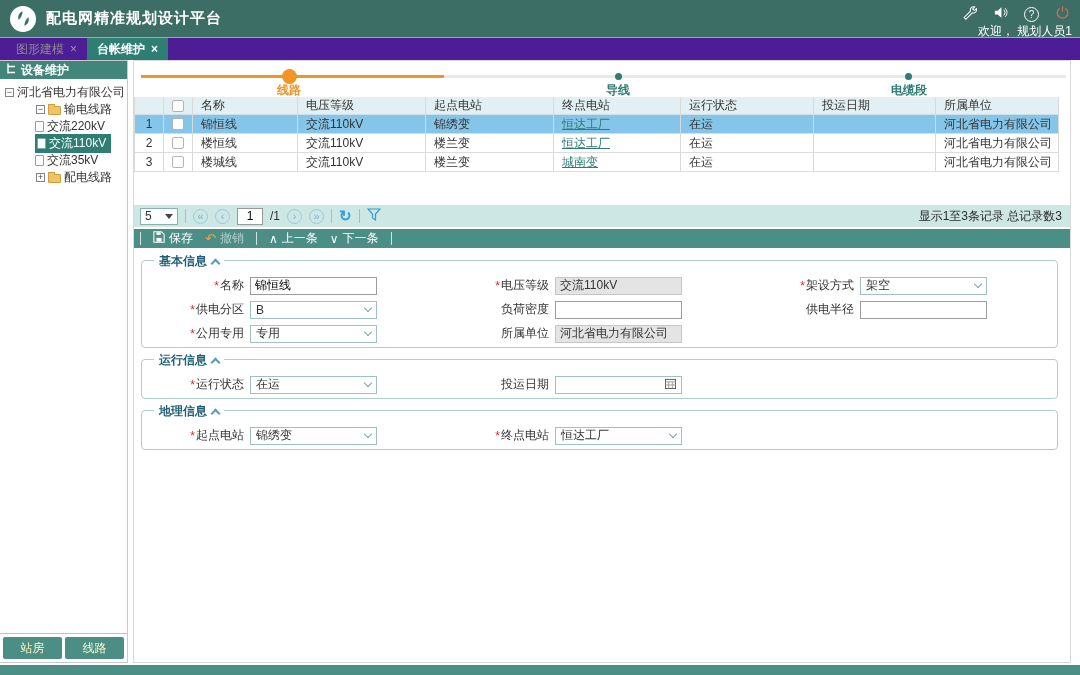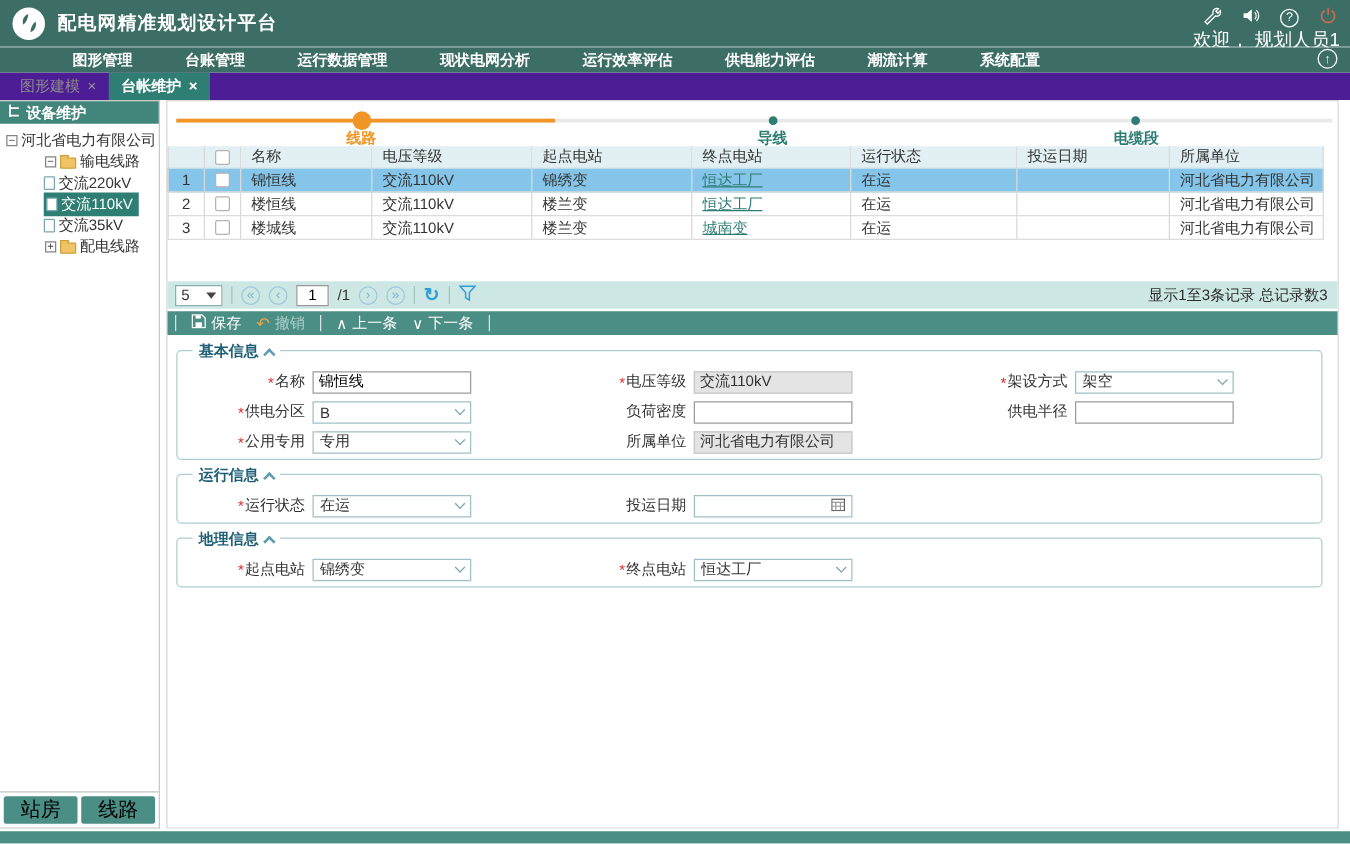--- a/index.html
+++ b/index.html
@@ -13,21 +13,21 @@
   .hdr { height:38px; background:#3c6e66; display:flex; justify-content:space-between;
          border-bottom:1px solid rgba(255,255,255,.45); flex:none; }
   .hdr-left { display:flex; align-items:center; gap:10px; padding-left:10px; }
   .logo { width:26px; height:26px; background:#fff; border-radius:50%; display:flex; align-items:center; justify-content:center; }
   .hdr-title { color:#fff; font-size:15px; font-weight:bold; letter-spacing:1px; }
   .hdr-right { display:flex; flex-direction:column; justify-content:space-between; align-items:flex-end; padding:5px 8px 2px 0; }
   .hdr-icons { display:flex; gap:16px; align-items:center; margin-right:2px; }
   .hicon { width:15px; height:15px; border:1px solid #fff; border-radius:50%; color:#fff; font-size:10px;
            display:flex; align-items:center; justify-content:center; }
   .hicon.q::before { content:"?"; }
-  .welcome { color:#fff; font-size:15px; }
+  .welcome { color:#fff; font-size:12px; }
   
   .menu { height:20px; background:#3c6e66; display:flex; align-items:center; gap:42px;
           padding-left:58px; flex:none; position:relative; }
   .menu-item { color:#fff; font-weight:bold; font-size:12px; white-space:nowrap; cursor:default; }
   .menu-up { position:absolute; right:10px; top:1px; width:16px; height:16px; border:1px solid #fff; border-radius:50%;
              color:#fff; font-size:10px; display:flex; align-items:center; justify-content:center; }
   .menu-up::before { content:"↑"; }
   
   .tabbar { height:22px; background:#4c1d95; display:flex; align-items:stretch; padding-left:6px; flex:none; }
   .tab { display:flex; align-items:center; gap:6px; padding:0 10px; font-size:12px; color:#8b8b8b; }
@@ -44,21 +44,21 @@
   .titem { height:17px; display:flex; align-items:center; gap:3px; white-space:nowrap; }
   .lv0 { padding-left:5px; } .lv1 { padding-left:36px; } .lv2 { padding-left:35px; }
   .tg { width:9px; height:9px; border:1px solid #848484; background:#fff; color:#444; font-size:9px;
         line-height:7px; text-align:center; flex:none; }
   .tg.minus::before { content:"−"; } .tg.plus::before { content:"+"; }
   .folder { width:13px; height:9px; background:#f0c466; border:1px solid #cf9f3a; border-radius:1px; position:relative; flex:none; margin-top:2px; }
   .folder::before { content:""; position:absolute; top:-3px; left:-1px; width:5px; height:2px; background:#f0c466; border:1px solid #cf9f3a; border-bottom:none; }
   .fico { width:9px; height:11px; background:#fff; border:1px solid #7aa7b5; border-radius:1px; flex:none; }
   .tsel { background:#2f7e74; color:#fff; display:flex; align-items:center; gap:3px; padding:1px 5px 1px 2px; }
   .sb-foot { border-top:1px solid #c2c2c2; padding:3px; display:flex; gap:3px; flex:none; }
-  .sb-btn { flex:1; height:22px; background:#4b8e85; color:#000000; border:none; border-radius:2px; font-size:16px;
+  .sb-btn { flex:1; height:22px; background:#4b8e85; color:#fef9c3; border:none; border-radius:2px; font-size:12px;
             display:flex; align-items:center; justify-content:center; font-family:Liberation Serif, serif; }
   
   .main { flex:1; border:1px solid #d9d9d9; margin-right:9px; background:#fff; display:flex; flex-direction:column; min-width:0; }
   
   .stepper { position:relative; height:36px; flex:none; }
   .trk { position:absolute; top:14px; left:7px; right:4px; height:3px; background:#e9e9e9; }
   .trk-on { position:absolute; top:14px; left:7px; width:303px; height:3px; background:#f09526; }
   .dot-big { position:absolute; top:8px; left:148px; width:15px; height:15px; border-radius:50%; background:#f09526; }
   .dot-sm { position:absolute; top:12px; width:7px; height:7px; border-radius:50%; background:#2e7d74; }
   .step-lbl { position:absolute; top:21px; transform:translateX(-50%); font-weight:bold; font-size:12px; }
@@ -160,31 +160,20 @@
           <svg width="15" height="15" viewBox="0 0 16 16">
               <path d="M5 3.6a5.6 5.6 0 1 0 6 0" fill="none" stroke="#cd6b52" stroke-width="1.4"></path>
               <path d="M8 1.2v6" stroke="#cd6b52" stroke-width="1.4"></path>
             </svg>
         </span>
       </div>
       <div class="welcome">欢迎， 规划人员1</div>
     </div>
   </div>
 
-  <div class="menu">
-    <span class="menu-item">图形管理</span>
-    <span class="menu-item">台账管理</span>
-    <span class="menu-item">运行数据管理</span>
-    <span class="menu-item">现状电网分析</span>
-    <span class="menu-item">运行效率评估</span>
-    <span class="menu-item">供电能力评估</span>
-    <span class="menu-item">潮流计算</span>
-    <span class="menu-item">系统配置</span>
-    <span class="menu-up"></span>
-  </div>
 
   <div class="tabbar">
     <div class="tab">
       <span>图形建模</span>
       <span class="x">×</span>
     </div>
     <div class="tab active">
       <span>台帐维护</span>
       <span class="x">×</span>
     </div>

